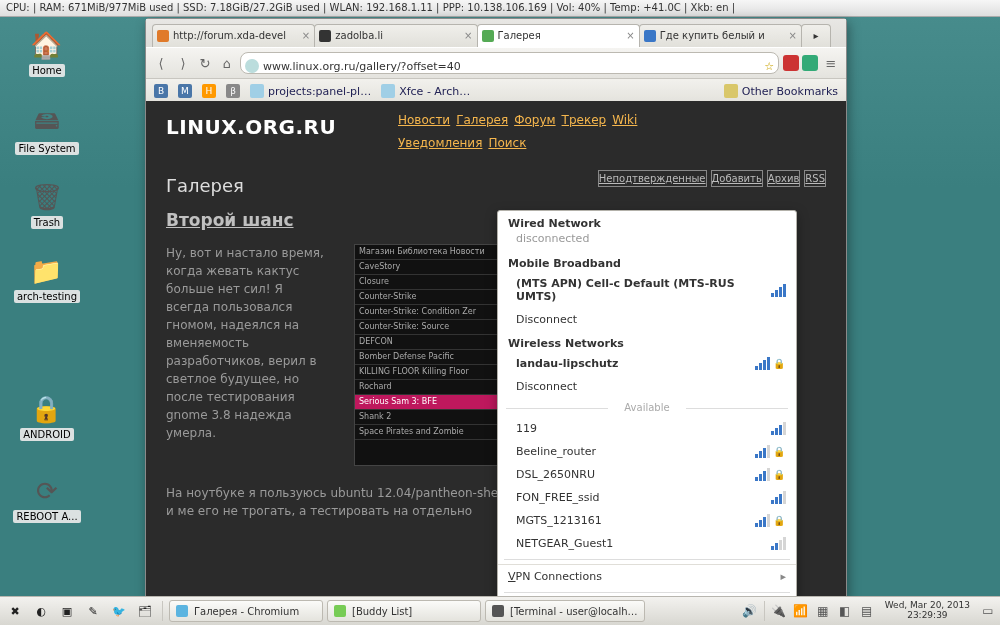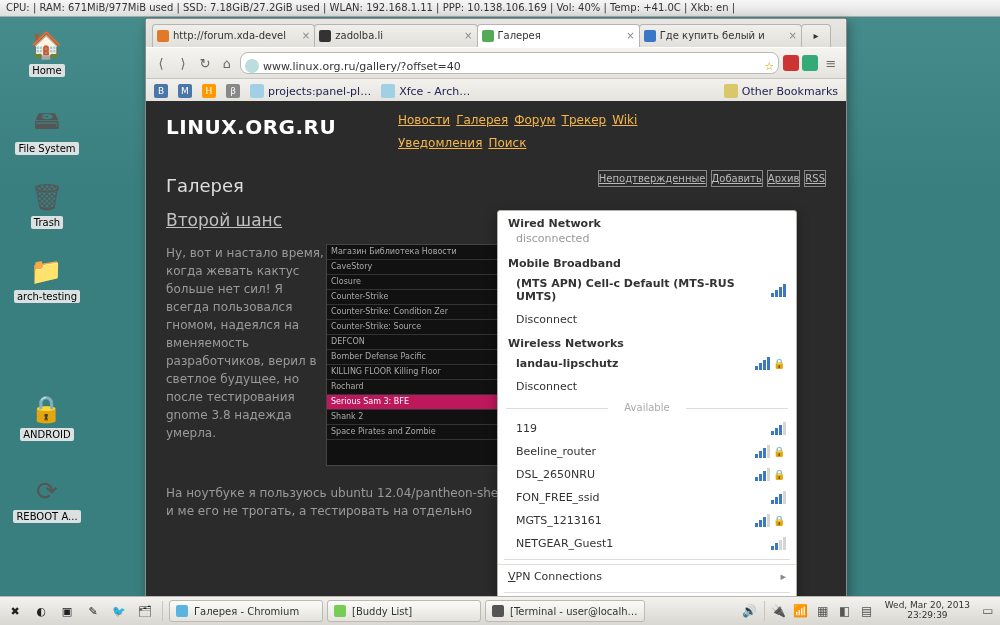--- a/index.html
+++ b/index.html
@@ -28,22 +28,22 @@
 .bmrow .ic{width:14px;height:14px;background:#a0cfe6;border-radius:2px}
 .bmrow .spacer{flex:1}
 
 .page{position:absolute;left:0;right:0;top:82px;bottom:0;background:#2b2b2b;color:#ccc;overflow:hidden;padding:14px 20px;font-size:11px}
 .page .logo{font-size:20px;font-weight:bold;color:#fff;letter-spacing:.5px}
 .page .navlinks{color:#f5b64d;font-size:12px;margin-top:-30px;margin-left:232px;line-height:1.9}
 .page .navlinks a{color:#f5b64d;text-decoration:underline;margin-right:6px;white-space:nowrap}
 .page h2{font-weight:normal;font-size:18px;color:#ddd;margin:20px 0 4px}
 .page .boxes{float:right;margin-top:-30px}
 .page .boxes a{display:inline-block;border:1px solid #888;color:#bbb;padding:2px 0;margin-left:4px;font-size:10px;text-decoration:underline}
-.page h3{font-size:17px;color:#c0c0c0;text-decoration:underline;margin:14px 0;font-weight:normal}
-.page .body{display:flex;gap:0}
+.page h3{font-size:17px;color:#c0c0c0;text-decoration:underline;margin:14px 0;font-weight:bold}
+.page .body{display:flex;gap:28px}
 .page .txt{width:160px;color:#9a9a9a;font-size:12px;line-height:1.5}
 .page .shot{width:190px;height:220px;background:#111;border:1px solid #444;position:relative;overflow:hidden}
 .page .shot .row{height:14px;border-bottom:1px solid #333;font-size:8px;color:#aaa;padding:0 4px;line-height:14px;overflow:hidden}
 .page .shot .row.sel{background:#be185d;color:#fff}
 .page .more{color:#9a9a9a;font-size:12px;margin-top:18px;width:340px;line-height:1.5}
 
 .netpop{position:absolute;left:497px;top:210px;width:298px;background:#fff;border:1px solid #b3b1aa;border-radius:3px;box-shadow:0 4px 12px rgba(0,0,0,.35);font-size:11px;color:#333}
 .netpop .hdr{font-weight:bold;padding:6px 10px 2px}
 .netpop .sub{color:#999;padding:0 10px 6px 18px}
 .netpop .item{padding:5px 10px 5px 18px;display:flex;align-items:center}

